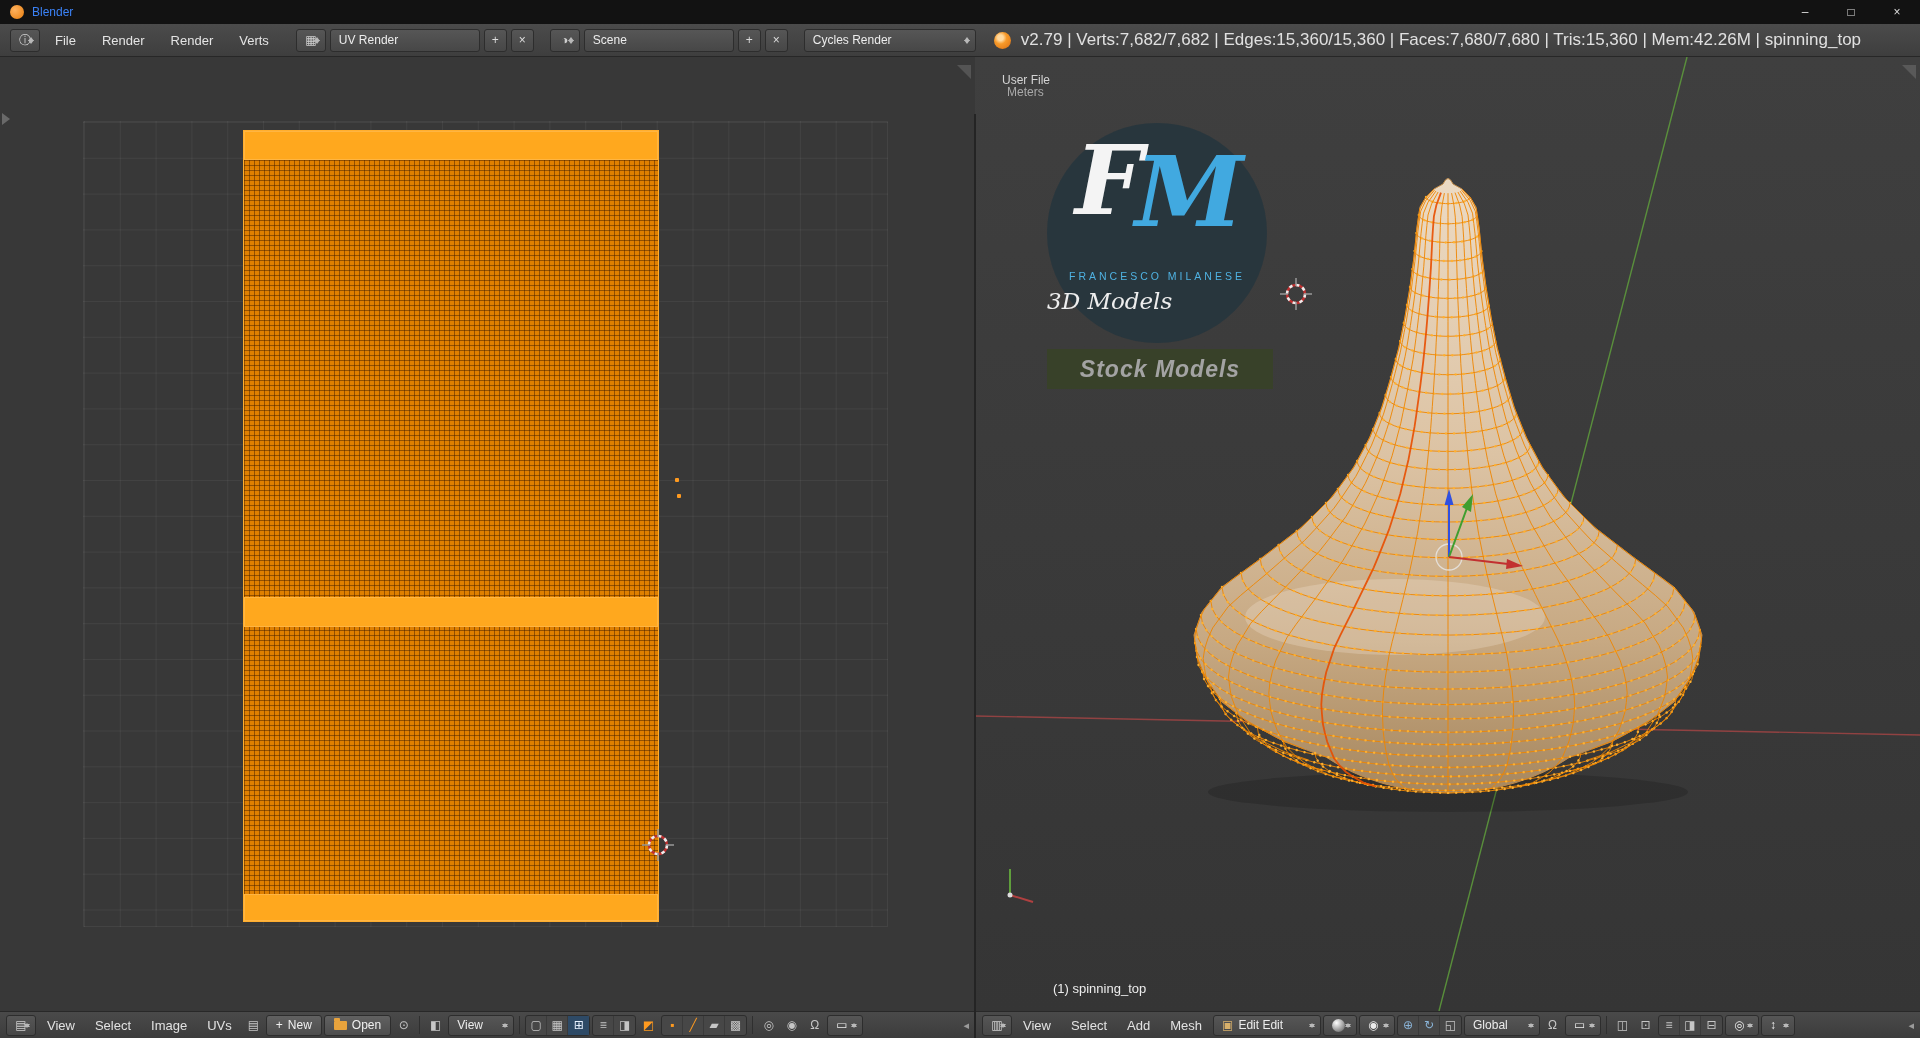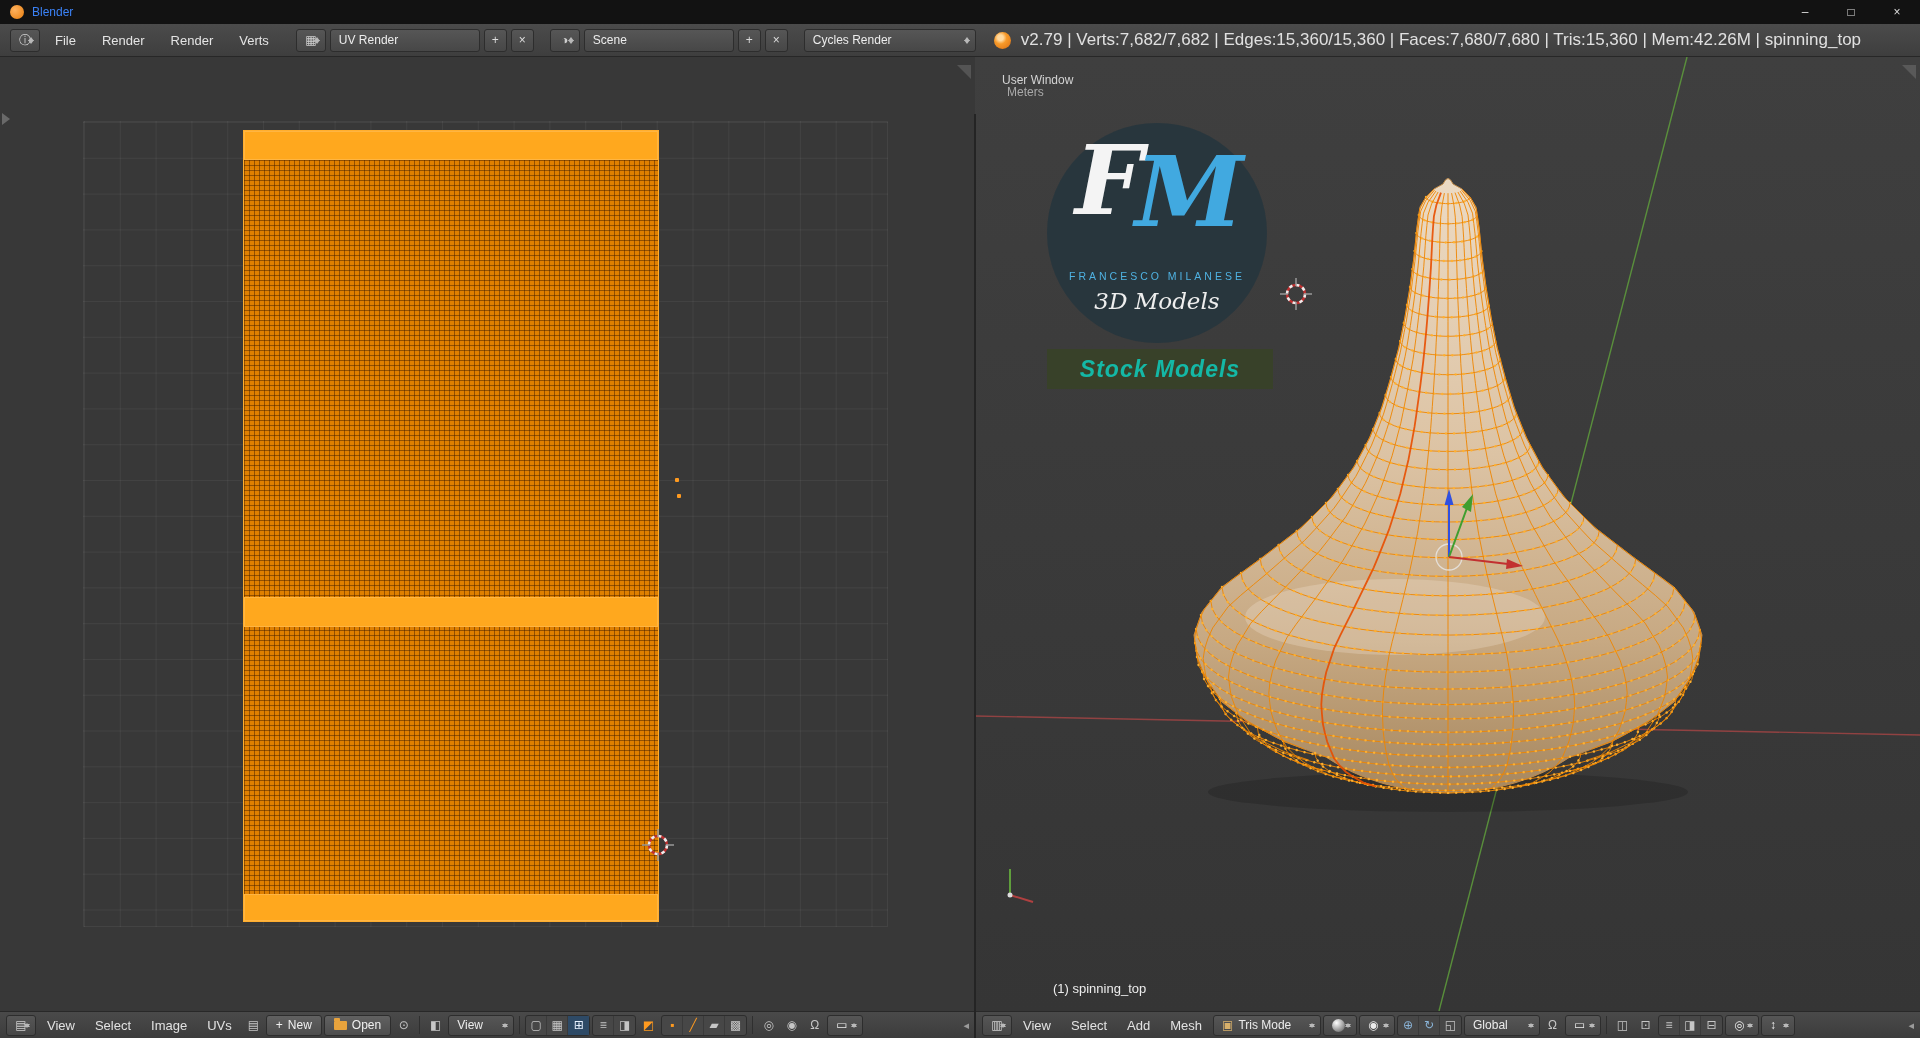--- a/index.html
+++ b/index.html
@@ -53,22 +53,22 @@
   .ov-text{position:absolute;font-size:12px;pointer-events:none}
   .view-name{left:27px;top:16px;color:#d4d4d4}
   .units{left:32px;top:28px;color:#a9a9a9}
   .object-info{left:78px;top:924px;color:#ededed;font-size:13px}
   #scene-svg{position:absolute;left:0;top:0;width:945px;height:954px}
 
   .wm-circle{position:absolute;left:72px;top:66px;width:220px;height:220px;border-radius:50%;background:rgba(38,53,62,.88)}
   .wm-f{position:absolute;left:28px;top:10px;font-family:"DejaVu Serif","Liberation Serif",serif;font-style:italic;font-weight:600;font-size:96px;color:#f4f4f4;line-height:1}
   .wm-m{position:absolute;left:88px;top:20px;font-family:"DejaVu Serif","Liberation Serif",serif;font-style:italic;font-weight:600;font-size:98px;color:#41a9e0;line-height:1}
   .wm-name{position:absolute;left:0;top:147px;width:100%;text-align:center;font-size:10.5px;letter-spacing:3px;color:#4fb2e2;white-space:nowrap}
-  .wm-models{position:absolute;left:0;top:165px;width:100%;text-align:center;font-family:"DejaVu Serif","Liberation Serif",serif;font-style:italic;font-size:23px;color:#eeeeee}
-  .wm-banner{position:absolute;left:72px;top:292px;width:226px;height:40px;background:rgba(56,66,40,.92);color:#14b8a6;font-weight:bold;font-style:italic;font-size:23px;text-align:center;line-height:40px;letter-spacing:1px}
+  .wm-models{position:absolute;left:0;top:165px;width:100%;text-align:left;font-family:"DejaVu Serif","Liberation Serif",serif;font-style:italic;font-size:23px;color:#eeeeee}
+  .wm-banner{position:absolute;left:72px;top:292px;width:226px;height:40px;background:rgba(56,66,40,.92);color:#a3a3a3;font-weight:bold;font-style:italic;font-size:23px;text-align:center;line-height:40px;letter-spacing:1px}
 
   .corner-widget{position:absolute;top:8px;width:14px;height:14px;cursor:nwse-resize}
   .corner-widget::before{content:"";position:absolute;right:0;top:0;border:7px solid transparent;border-right:7px solid #8a8a8a;border-top:7px solid #8a8a8a;opacity:.35}
   .region-arrow{position:absolute;left:2px;top:56px;width:0;height:0;border:6px solid transparent;border-left:8px solid #9a9a9a;opacity:.5;cursor:pointer}
 
   
   .hdr{position:absolute;bottom:0;height:27px;background:linear-gradient(#4a4a4a,#3c3c3c);border-top:1px solid #282828;display:flex;align-items:center;gap:2px;padding:0 6px;overflow:hidden;z-index:30}
   #hdr-left{left:0;width:975px}
   #hdr-right{left:976px;width:944px}
   .h-menu{padding:0 9px;font-size:13px;color:#e2e2e2;cursor:pointer}
@@ -280,21 +280,21 @@
         <line x1="474" y1="500" x2="533" y2="507" stroke="#c23030" stroke-width="2"></line>
         <polygon points="548,509 532,502 531,512" fill="#c23030"></polygon>
       </g>
       <g>
         <line x1="35" y1="838" x2="35" y2="812" stroke="#5f9e3c" stroke-width="2"></line>
         <line x1="35" y1="838" x2="58" y2="845" stroke="#b04040" stroke-width="2"></line>
         <circle cx="35" cy="838" r="2.5" fill="#dddddd"></circle>
       </g>
     </svg>
 
-    <span class="ov-text view-name">User Window</span>
+    <span class="ov-text view-name">User File</span>
     <span class="ov-text units">Meters</span>
 
     <div class="wm-circle">
       <span class="wm-f">F</span>
       <span class="wm-m">M</span>
       <span class="wm-name">FRANCESCO MILANESE</span>
       <span class="wm-models">3D Models</span>
     </div>
     <div class="wm-banner">Stock Models</div>
 
@@ -358,21 +358,21 @@
 <div class="hdr" id="hdr-right">
   <div class="ib-icon-btn dd h-field">
     <span>▥</span>
   </div>
   <span class="h-menu">View</span>
   <span class="h-menu">Select</span>
   <span class="h-menu">Add</span>
   <span class="h-menu">Mesh</span>
   <div class="field dd h-field" style="width:108px;gap:5px">
     <span class="editmode-ico">▣</span>
-    <span>Tris Mode</span>
+    <span>Edit Edit</span>
   </div>
   <div class="field dd h-field" style="width:34px">
     <span class="sphere-ico"></span>
   </div>
   <div class="field dd h-field" style="width:36px">
     <span>◉</span>
   </div>
   <div class="btn-group">
     <div class="ico-btn blue">⊕</div>
     <div class="ico-btn blue">↻</div>

